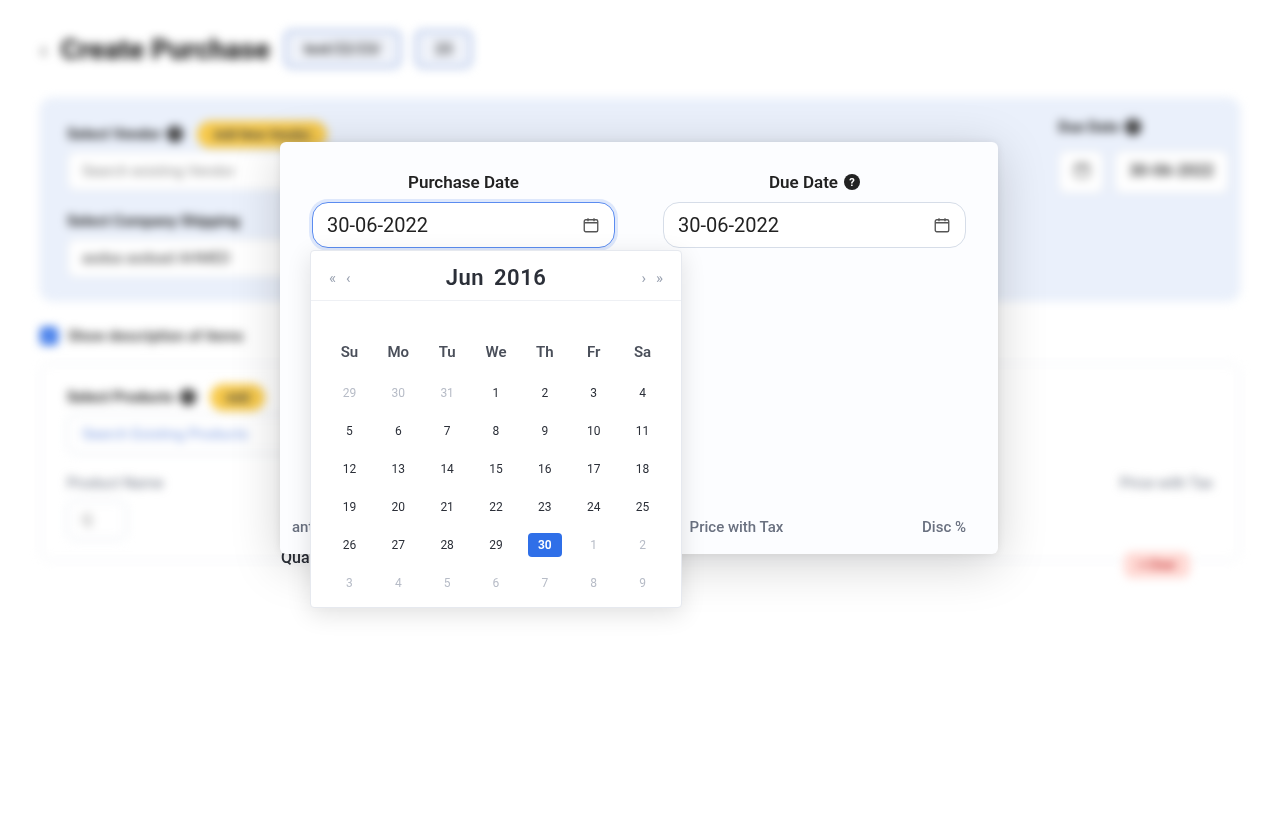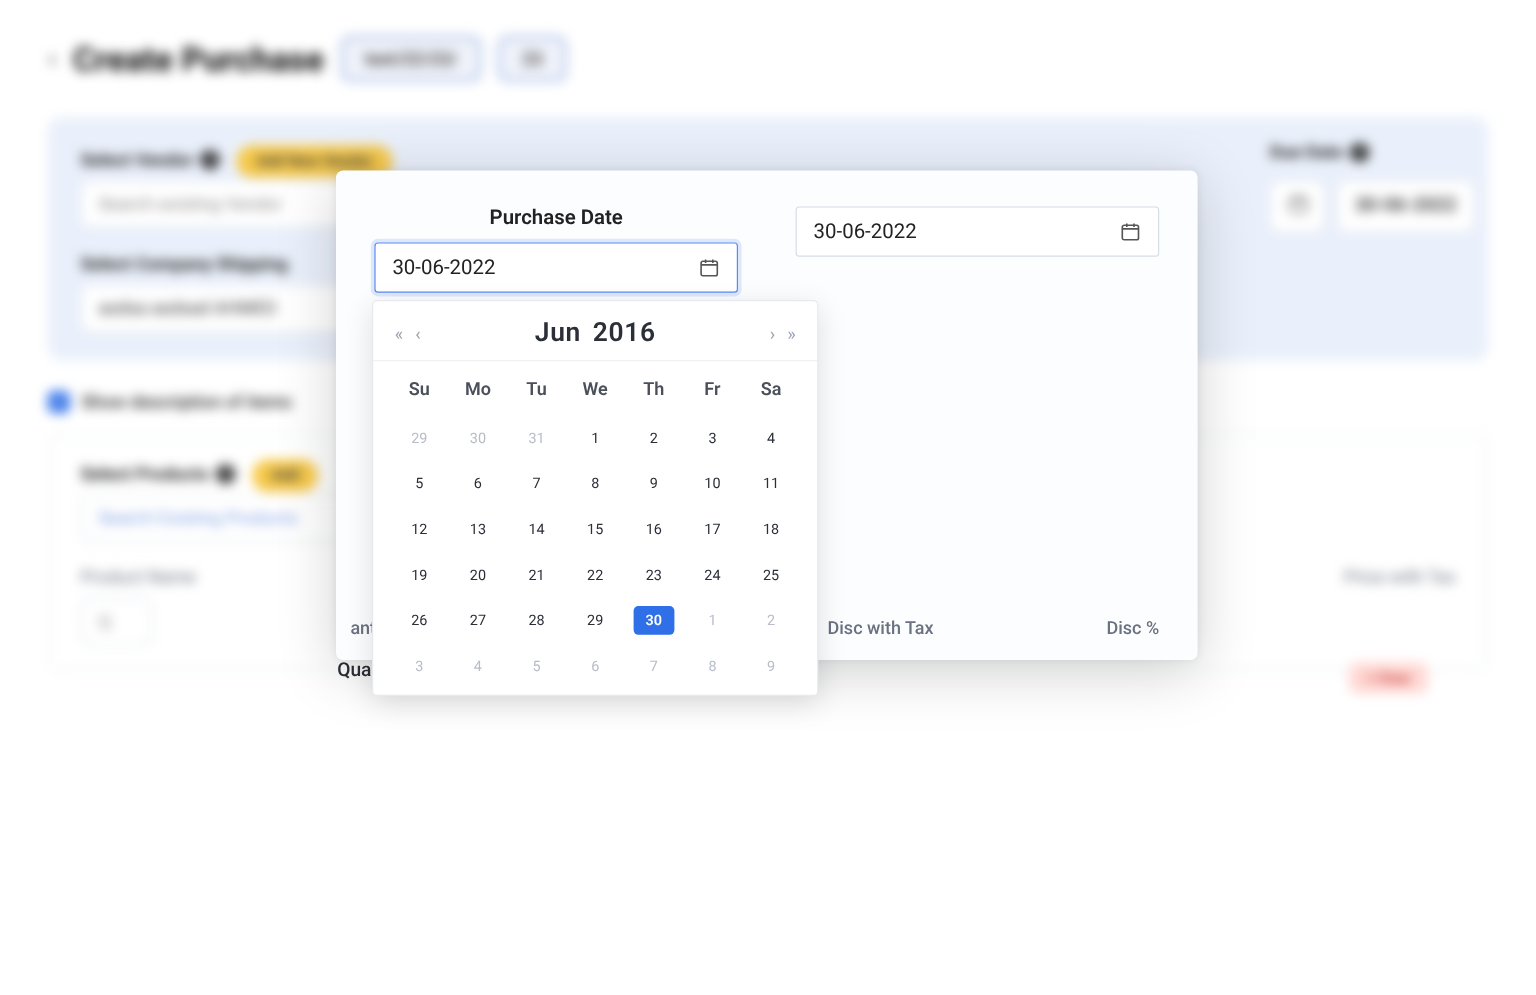--- a/index.html
+++ b/index.html
@@ -167,24 +167,24 @@
     align-items: center;
     gap: 6px;
     margin-bottom: 10px;
     justify-content: center;
   }
   .date-input {
     display: flex;
     align-items: center;
     justify-content: space-between;
     border: 1px solid #d6dde8;
-    border-radius: 3px;
+    border-radius: 16px;
     padding: 10px 14px;
     background: #fff;
-    font-size: 17px;
+    font-size: 20px;
     color: #222;
   }
   .date-input.focused {
     border: 1.5px solid #5b8cf0;
     box-shadow: 0 0 0 3px rgba(91,140,240,0.18);
   }
   .cal-icon {
     width: 18px; height: 18px;
     stroke: #555;
     fill: none;
@@ -235,20 +235,21 @@
     grid-template-columns: repeat(7, 1fr);
     text-align: center;
     padding: 8px 14px 12px 14px;
     row-gap: 14px;
   }
   .dow {
     font-size: 15px;
     color: #4a4f5a;
     font-weight: 600;
     padding: 6px 0;
+    margin-top: 28px;
   }
   .day {
     font-size: 12px;
     color: #2b2f38;
     padding: 5px 0;
     cursor: pointer;
   }
   .day.muted { color: #b7bcc7; }
   .day.selected {
     background: #2f6fe8;
@@ -355,33 +356,37 @@
       </div>
       <div class="date-input focused">
         <span>30-06-2022</span>
         <svg class="cal-icon" viewBox="0 0 24 24">
             <rect x="3" y="5" width="18" height="16" rx="2"></rect>
             <path d="M3 9h18M8 3v4M16 3v4"></path>
           </svg>
       </div>
     </div>
     <div class="field">
+      <div class="field-label">
+        <span>Due Date</span>
+        <span class="help-dot">?</span>
+      </div>
       <div class="date-input">
         <span>30-06-2022</span>
         <svg class="cal-icon" viewBox="0 0 24 24">
             <rect x="3" y="5" width="18" height="16" rx="2"></rect>
             <path d="M3 9h18M8 3v4M16 3v4"></path>
           </svg>
       </div>
     </div>
   </div>
 
   <div class="bottom-labels">
     <span>antity</span>
-    <span>Disc with Tax</span>
+    <span>Price with Tax</span>
     <span>Disc %</span>
   </div>
 </div>
 
 <div class="calendar">
   <div class="cal-head">
     <div class="cal-nav">
       <span>«</span>
       <span>‹</span>
     </div>

